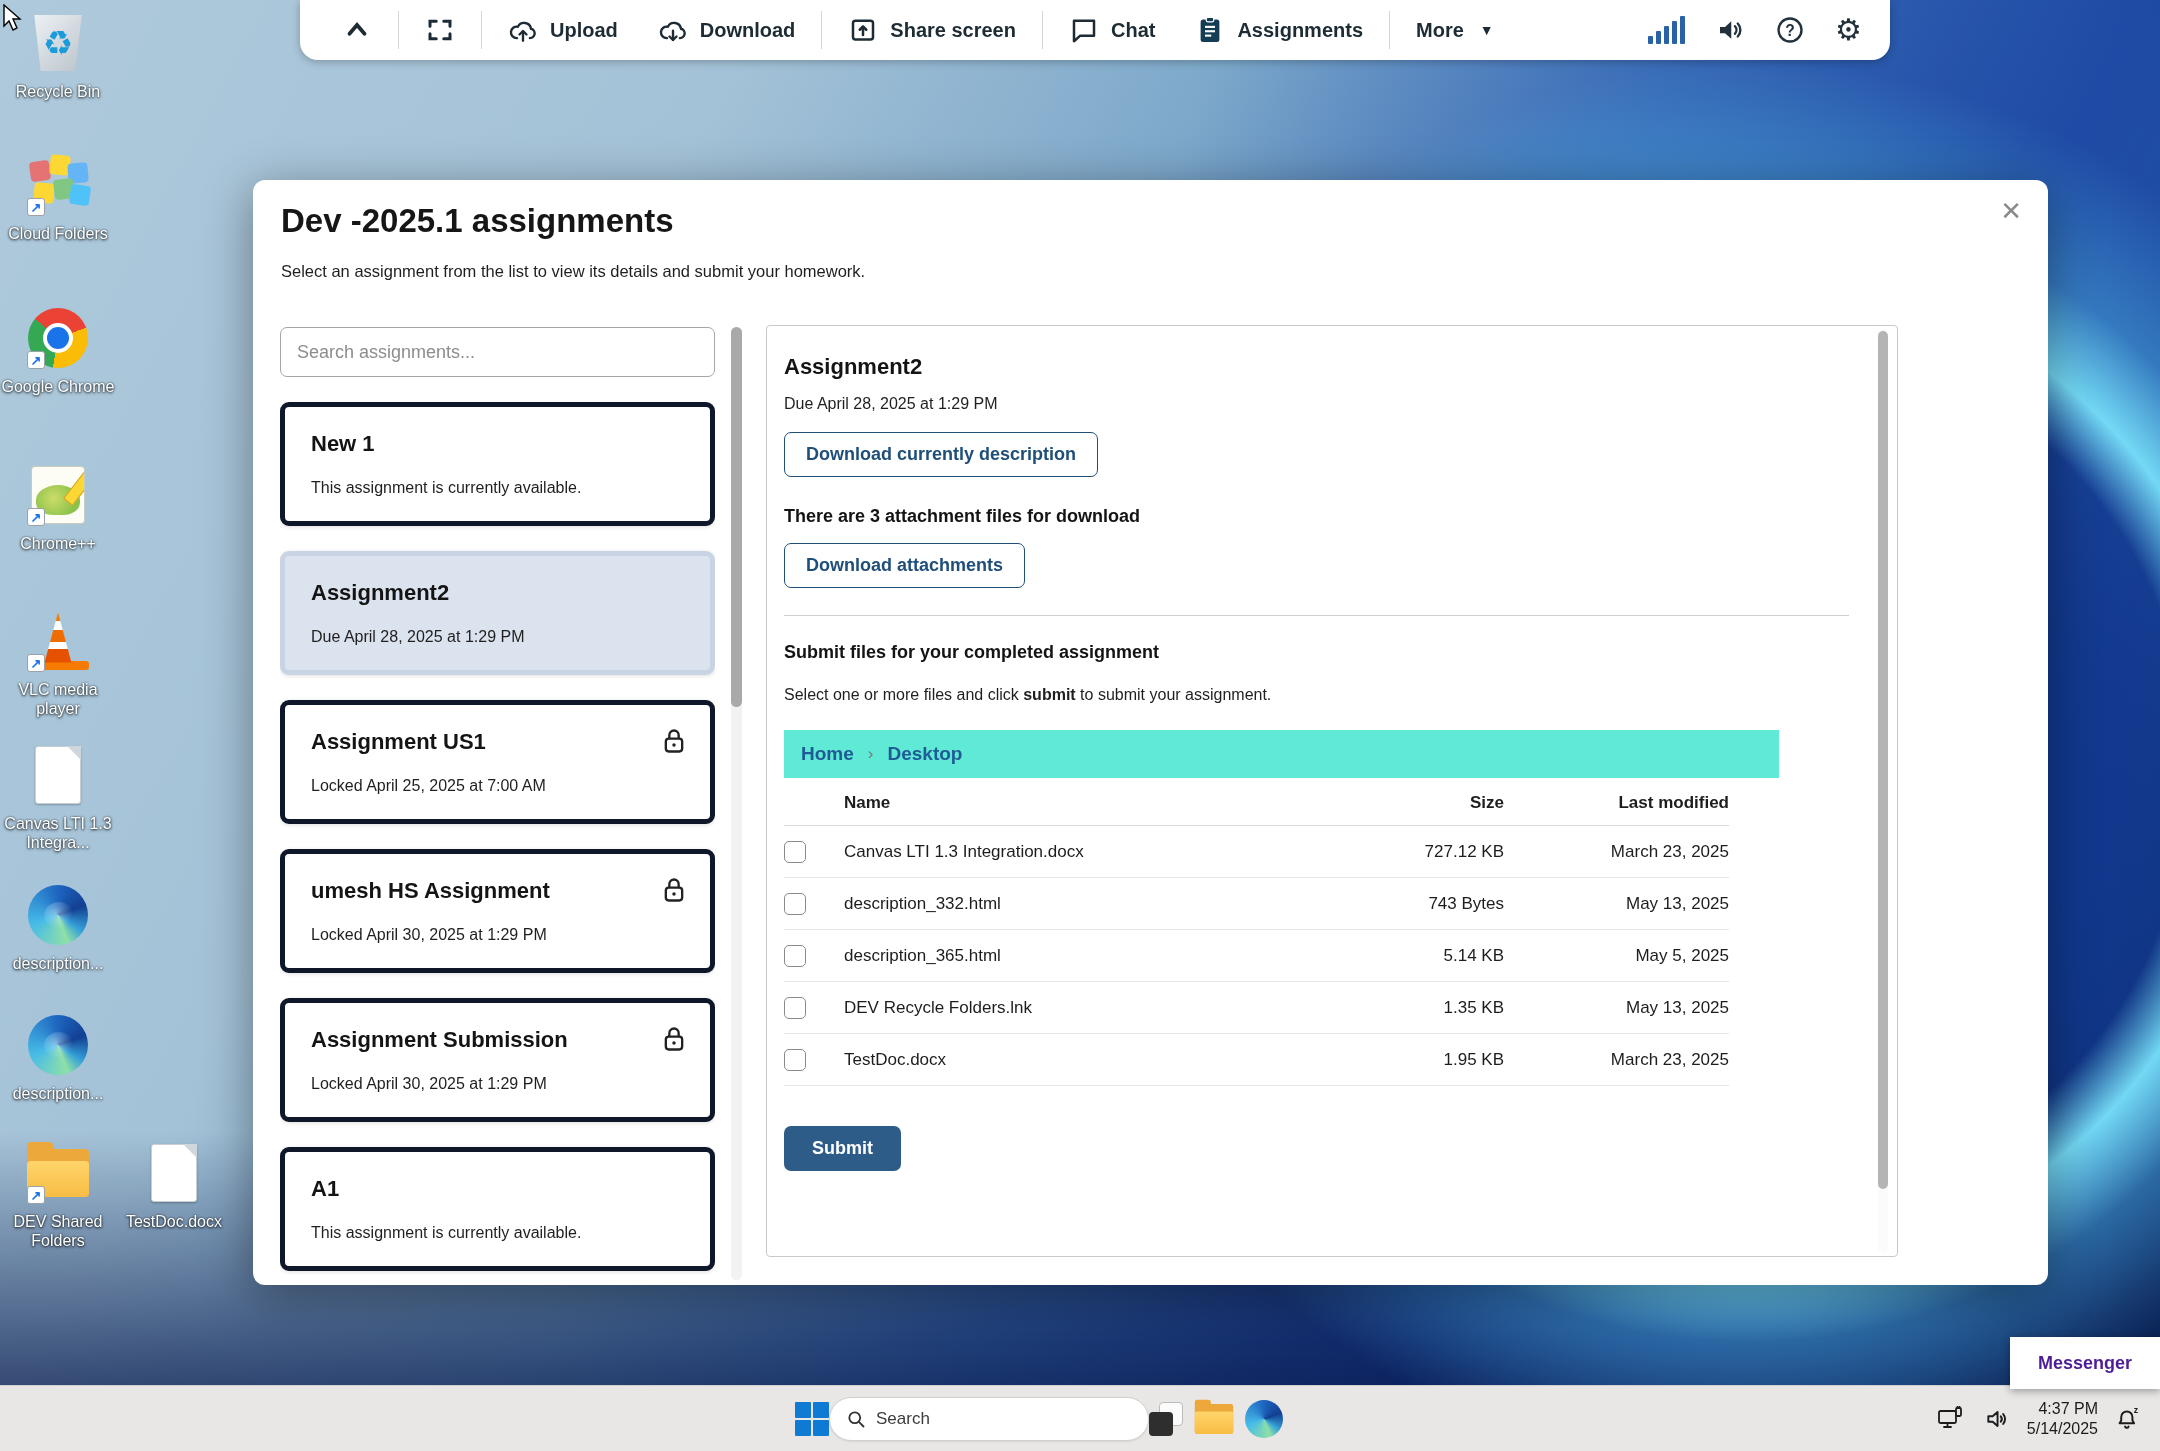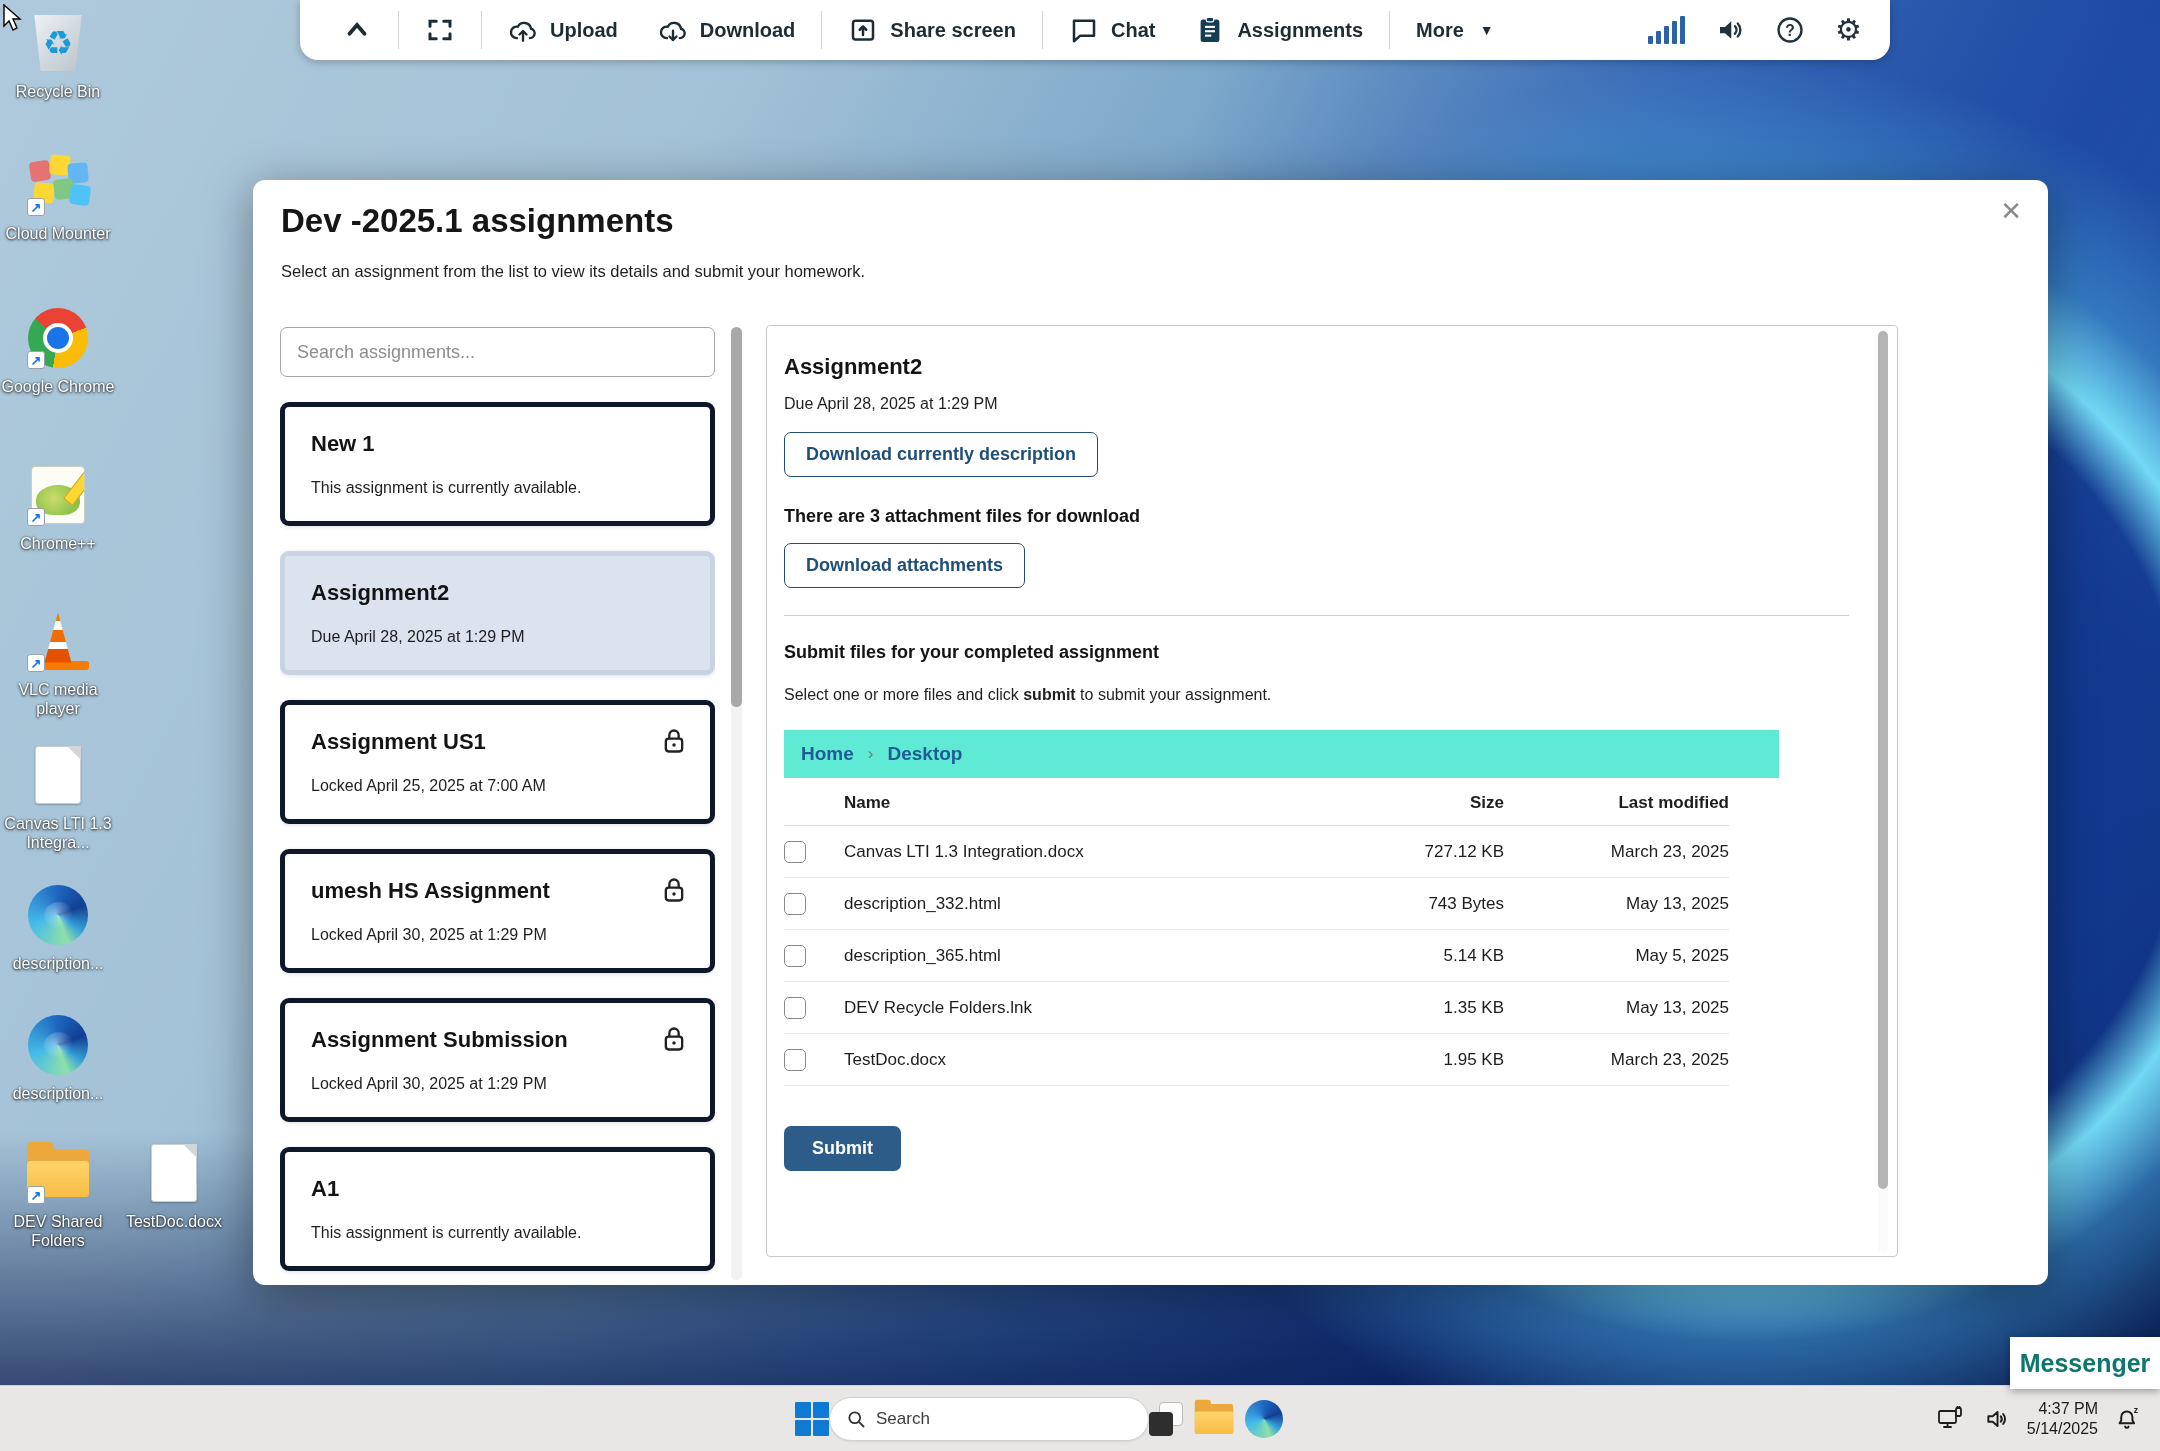--- a/index.html
+++ b/index.html
@@ -134,21 +134,21 @@
   .taskview .b { position:absolute; right:0; top:0; width:24px; height:24px; background:#fbfbfb; border:1px solid #bdbbba; border-radius:4px; }
   .taskview .f { position:absolute; left:0; bottom:0; width:24px; height:24px; background:#2e2e2e; border-radius:4px; }
   .tb-folder { transform:scale(0.62); transform-origin:center; }
   .edge-small { width:38px; height:38px; border-radius:50%;
     background:conic-gradient(from 160deg, #8fe0a8, #46bbe8 25%, #1e66c0 55%, #123f92 75%, #35a1d8 90%, #8fe0a8); cursor:pointer; }
   .tb-tray { position:absolute; right:18px; top:0; height:66px; display:flex; align-items:center; gap:16px; color:#1c1c1c; }
   .clock { text-align:right; font-size:16px; line-height:20px; color:#1c1c1c; cursor:default; }
 
   
   .messenger { position:absolute; right:0; bottom:62px; width:150px; height:52px; background:#fff; box-shadow:0 2px 8px rgba(0,0,0,0.35);
-    display:flex; align-items:center; justify-content:center; font-size:25px; font-weight:bold; color:#0f766e; z-index:45; cursor:pointer; }
+    display:flex; align-items:center; justify-content:center; font-size:18px; font-weight:bold; color:#4c1d95; z-index:45; cursor:pointer; }
 </style>
 </head>
 <body>
 
 <div class="desktop-bg"></div>
 
 <svg class="cursor" width="22" height="30" viewBox="0 0 22 30">
   <polygon points="2,1 2,22 7,17 11,26 15,24 11,15 18,15" fill="#fff" stroke="#000" stroke-width="1.4"></polygon>
 </svg>
 
@@ -249,21 +249,21 @@
     <div class="cm-grid">
       <i style="left:2px;top:6px;background:#e57373;transform:rotate(-8deg)"></i>
       <i style="left:22px;top:0;background:#fdd835;transform:rotate(6deg)"></i>
       <i style="left:40px;top:8px;background:#64b5f6;transform:rotate(-5deg)"></i>
       <i style="left:6px;top:28px;background:#fdd835;transform:rotate(5deg)"></i>
       <i style="left:26px;top:24px;background:#81c784;transform:rotate(-7deg)"></i>
       <i style="left:42px;top:30px;background:#4fc3f7;transform:rotate(8deg)"></i>
     </div>
     <div class="shortcut">↗</div>
   </div>
-  <div class="lbl">Cloud Mounter</div>
+  <div class="lbl">Cloud Folders</div>
 </div>
 <div class="dicon" style="left:0;top:305px">
   <div class="glyph">
     <div class="chrome-ball"></div>
     <div class="shortcut">↗</div>
   </div>
   <div class="lbl">Google Chrome</div>
 </div>
 <div class="dicon" style="left:0;top:462px">
   <div class="glyph">

